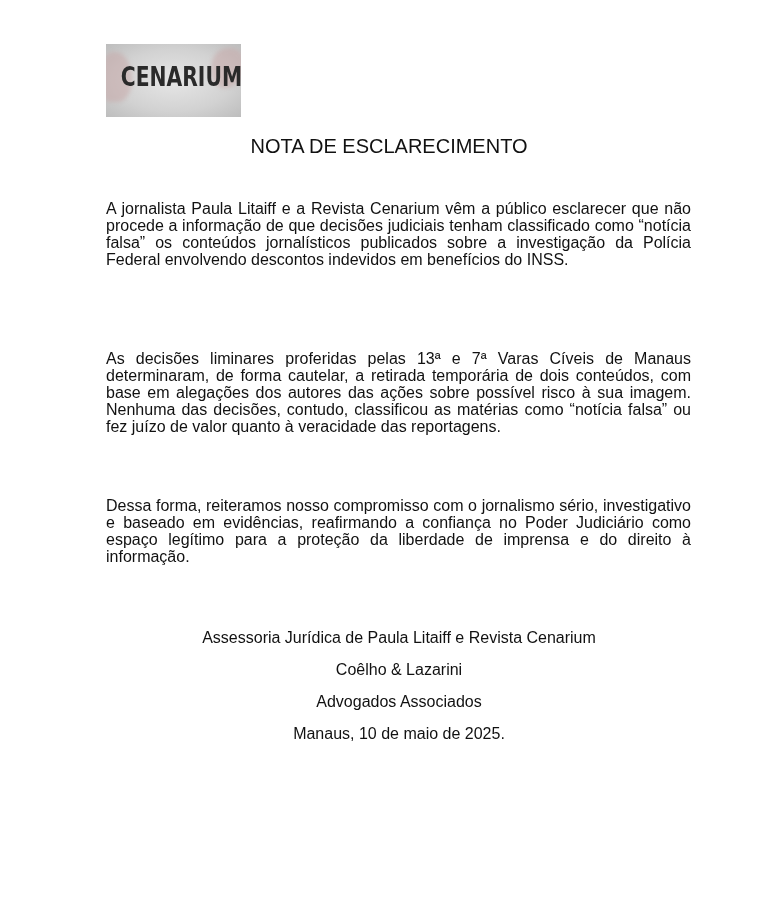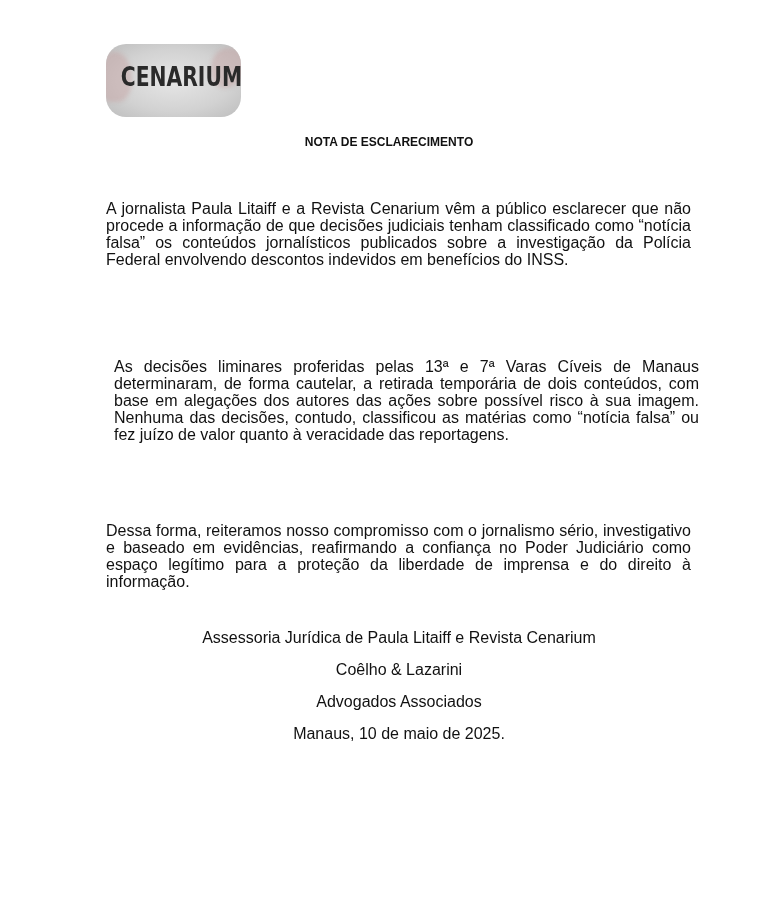--- a/index.html
+++ b/index.html
@@ -4,68 +4,66 @@
 <style>
   html, body { margin: 0; padding: 0; background: #ffffff; }
   body {
     width: 778px; height: 919px; position: relative; overflow: hidden;
     font-family: "Liberation Sans", sans-serif; color: #111111;
   }
   .logo {
     position: absolute; left: 106px; top: 44px; width: 135px; height: 73px;
     background: radial-gradient(ellipse at center, #e6e6e6 0%, #d2d2d2 60%, #bdbdbd 100%);
     overflow: hidden;
-    border-radius: 20px;
   }
   .logo .map-l {
     position: absolute; left: -4px; top: 8px; width: 30px; height: 50px;
     background: #c7a9a9; opacity: 0.55; border-radius: 40% 60% 50% 30%;
     filter: blur(2px);
   }
   .logo .map-r {
     position: absolute; right: -4px; top: 4px; width: 34px; height: 40px;
     background: #c7a9a9; opacity: 0.55; border-radius: 50% 40% 60% 40%;
     filter: blur(2px);
   }
   .logo .logo-text {
     position: absolute; left: 0; right: 0; top: 18px; text-align: center;
     font-family: "DejaVu Sans", sans-serif; font-weight: bold; font-size: 26px;
     letter-spacing: 0px; color: #2a2a2a; transform: scaleX(0.78);
   }
   .title {
     position: absolute; left: 0; width: 778px; top: 135px; text-align: center;
-    font-size: 12px;
-    font-weight: bold;
+    font-size: 20px;
   }
   .para {
     position: absolute; left: 106px; width: 585px;
     font-size: 16px; line-height: 17px; text-align: justify;
   }
   .p1 { top: 200px; }
   .p2 { top: 350px; }
-  .p3 { top: 522px; }
+  .p3 { top: 497px; }
   .sig {
     position: absolute; left: 0; width: 798px; text-align: center; font-size: 16px;
   }
   .s1 { top: 629px; }
   .s2 { top: 661px; }
   .s3 { top: 693px; }
   .s4 { top: 725px; }
 </style>
 </head>
 <body>
 
 <div class="logo">
   <div class="map-l"></div>
   <div class="map-r"></div>
   <div class="logo-text">CENARIUM</div>
 </div>
 
 <div class="title">NOTA DE ESCLARECIMENTO</div>
 
 <p class="para p1" style="margin:0">A jornalista Paula Litaiff e a Revista Cenarium vêm a público esclarecer que não procede a informação de que decisões judiciais tenham classificado como “notícia falsa” os conteúdos jornalísticos publicados sobre a investigação da Polícia Federal envolvendo descontos indevidos em benefícios do INSS.</p>
-<p class="para p2" style="margin:8px">As decisões liminares proferidas pelas 13ª e 7ª Varas Cíveis de Manaus determinaram, de forma cautelar, a retirada temporária de dois conteúdos, com base em alegações dos autores das ações sobre possível risco à sua imagem. Nenhuma das decisões, contudo, classificou as matérias como “notícia falsa” ou fez juízo de valor quanto à veracidade das reportagens.</p>
+<p class="para p2" style="margin:0">As decisões liminares proferidas pelas 13ª e 7ª Varas Cíveis de Manaus determinaram, de forma cautelar, a retirada temporária de dois conteúdos, com base em alegações dos autores das ações sobre possível risco à sua imagem. Nenhuma das decisões, contudo, classificou as matérias como “notícia falsa” ou fez juízo de valor quanto à veracidade das reportagens.</p>
 <p class="para p3" style="margin:0">Dessa forma, reiteramos nosso compromisso com o jornalismo sério, investigativo e baseado em evidências, reafirmando a confiança no Poder Judiciário como espaço legítimo para a proteção da liberdade de imprensa e do direito à informação.</p>
 
 <div class="sig s1">Assessoria Jurídica de Paula Litaiff e Revista Cenarium</div>
 <div class="sig s2">Coêlho &amp; Lazarini</div>
 <div class="sig s3">Advogados Associados</div>
 <div class="sig s4">Manaus, 10 de maio de 2025.</div>
 
 </body></html>

